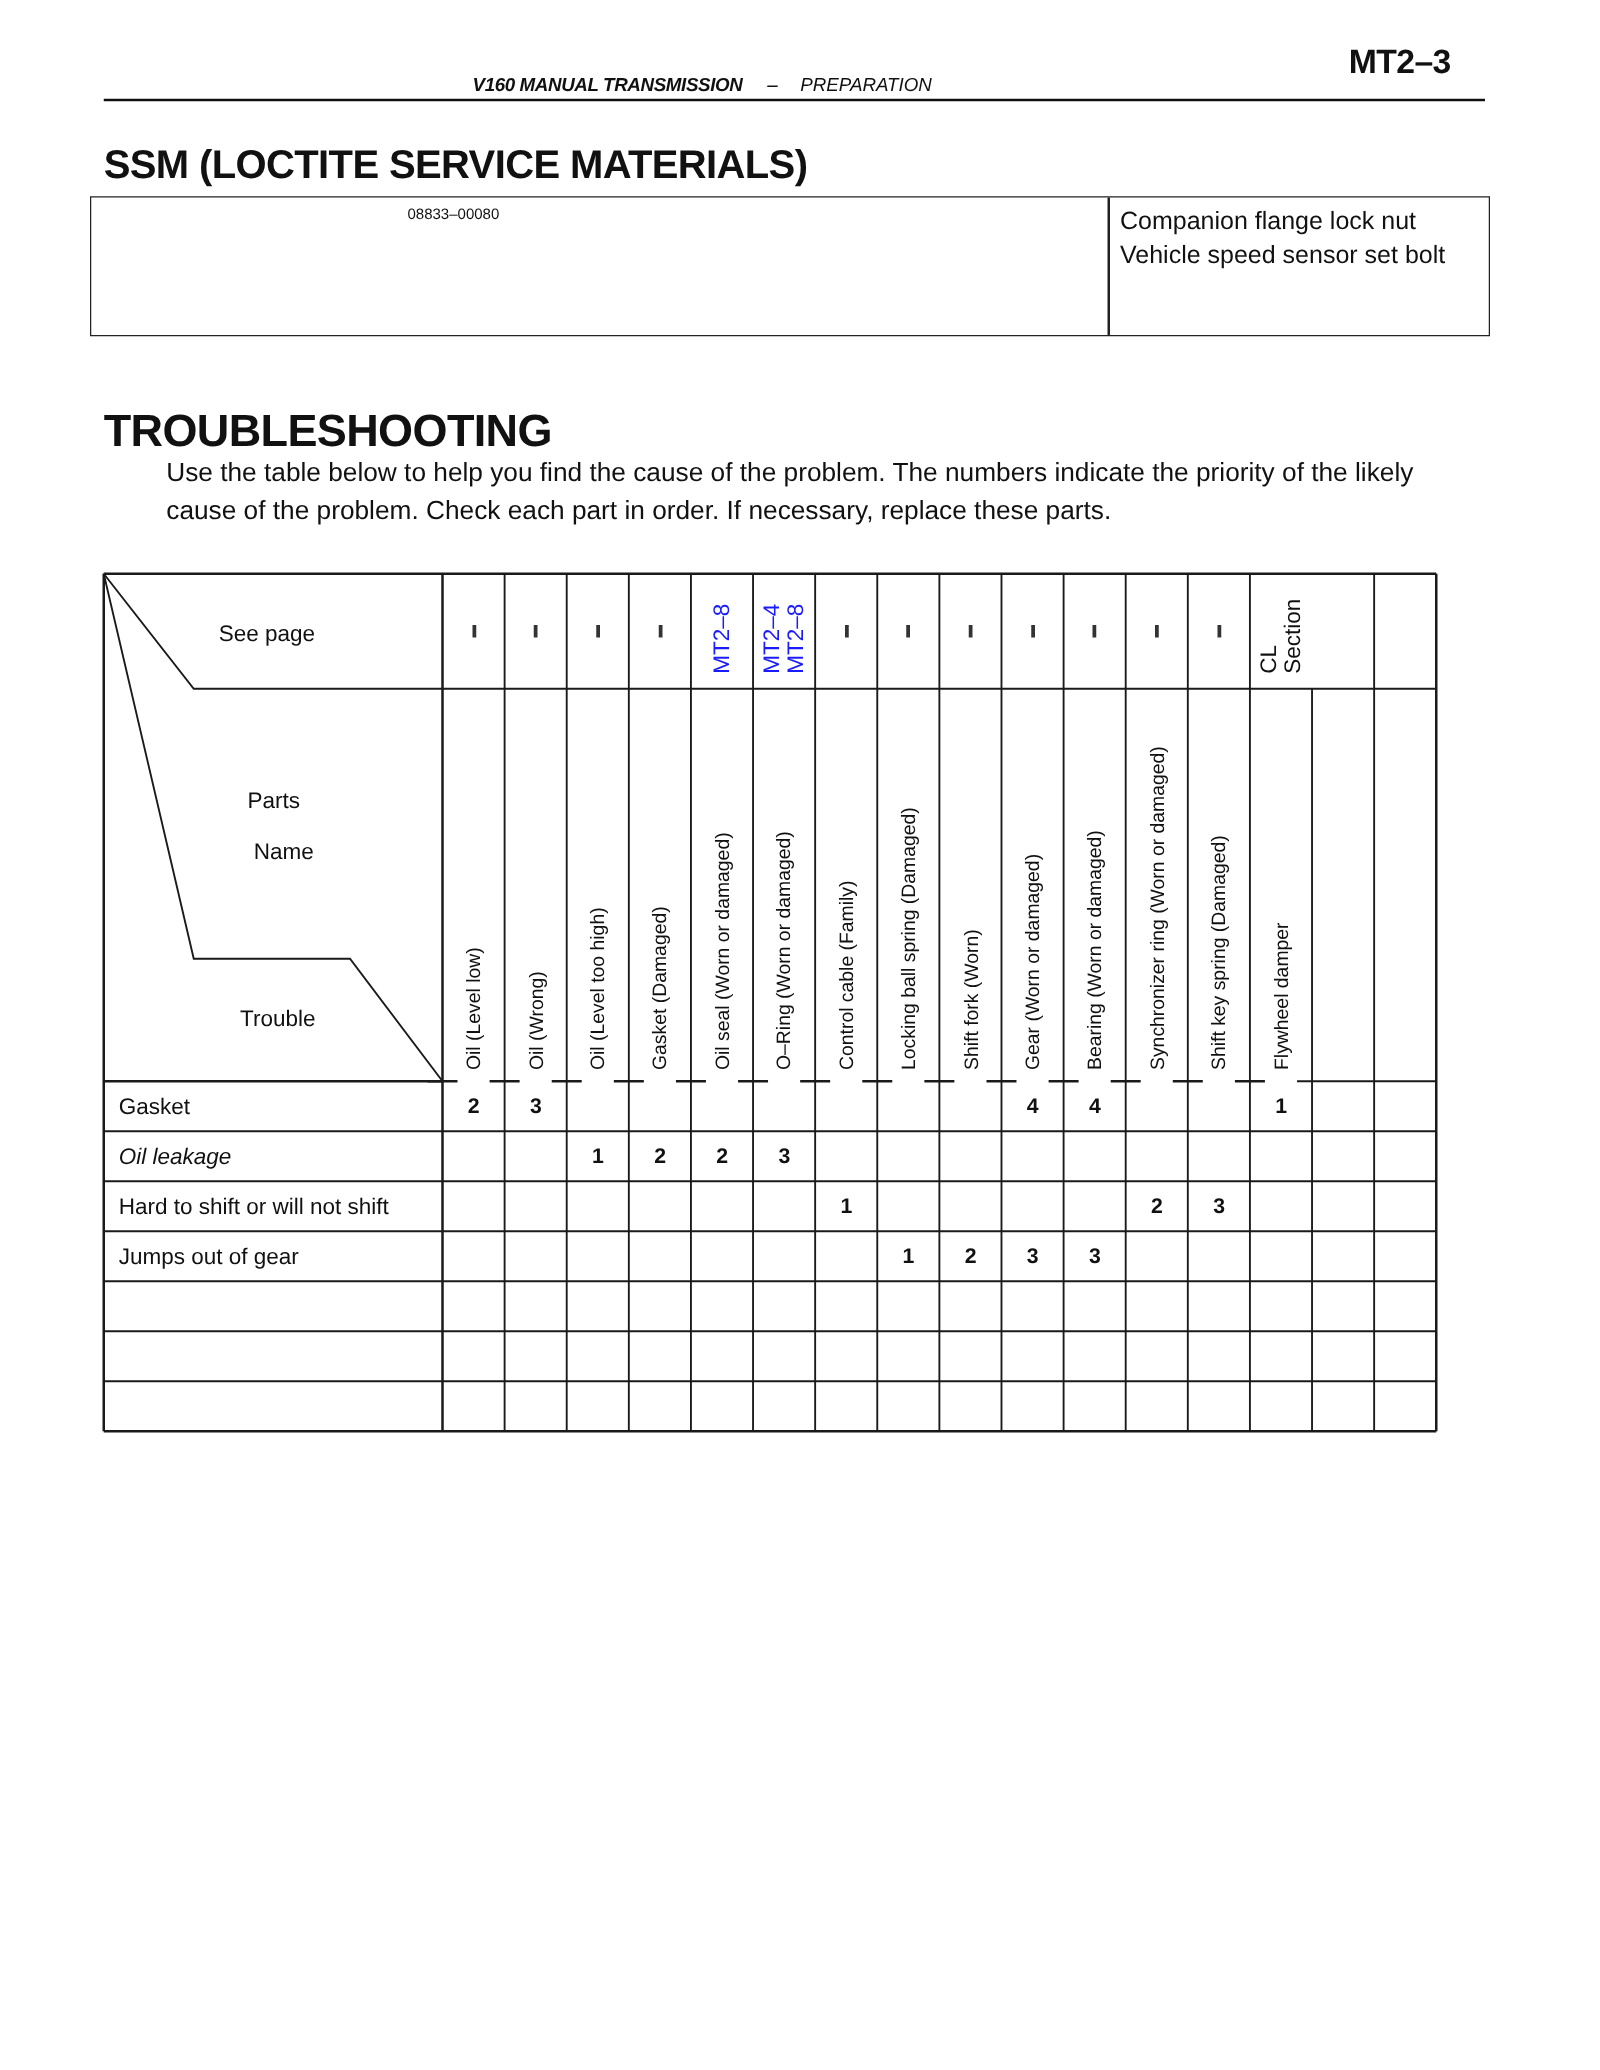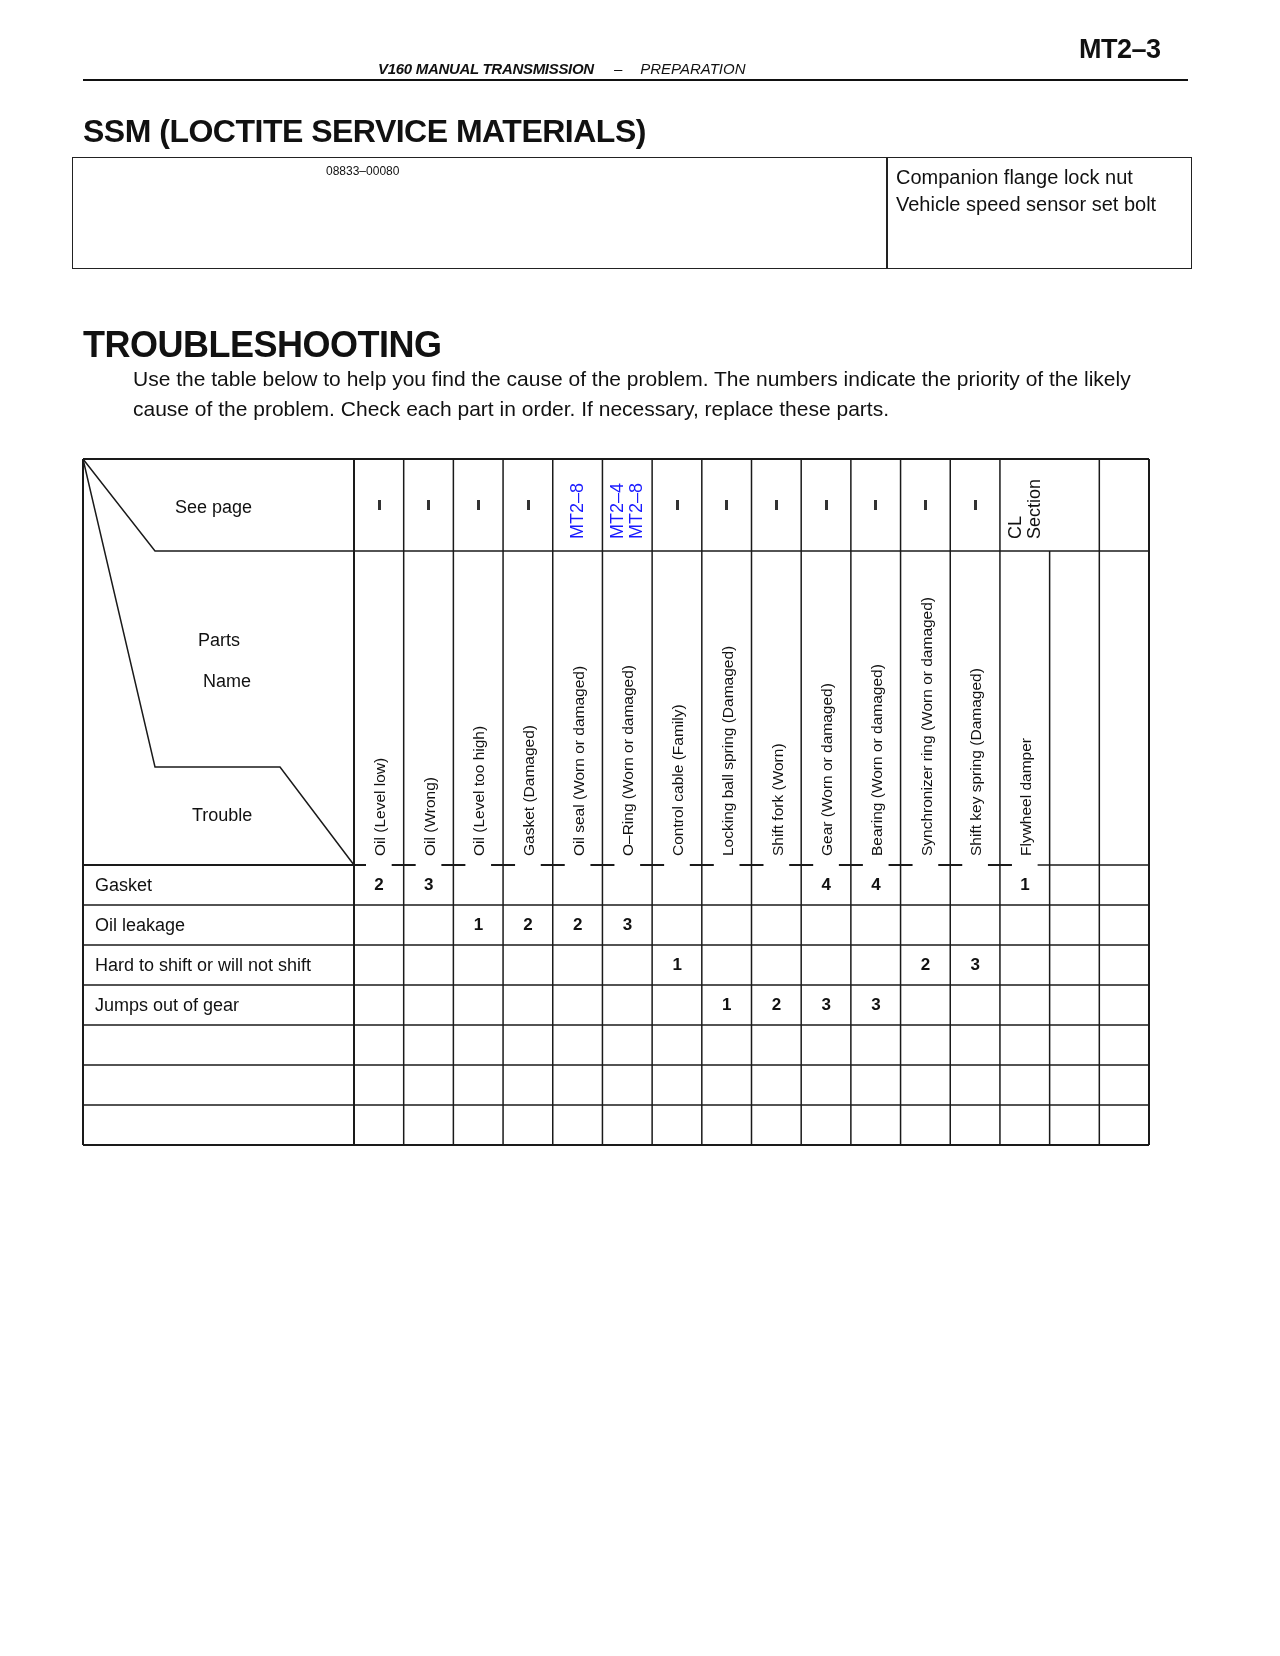--- a/index.html
+++ b/index.html
@@ -168,21 +168,21 @@
         <div>CL</div>
         <div>Section</div>
       </div>
       <div class="part-rot" style="left: 1016.94px; top: 856px;">Flywheel damper</div>
       <div class="trouble-label" style="top: 875px;">Gasket</div>
       <div class="cell-val" style="left: 354px; top: 865px;">2</div>
       <div class="cell-val" style="left: 403.688px; top: 865px;">3</div>
       <div class="cell-val" style="left: 801.188px; top: 865px;">4</div>
       <div class="cell-val" style="left: 850.875px; top: 865px;">4</div>
       <div class="cell-val" style="left: 999.938px; top: 865px;">1</div>
-      <div class="trouble-label" style="top: 915px;">Oil  leakage</div>
+      <div class="trouble-label" style="top: 915px; font-style: italic;">Oil  leakage</div>
       <div class="cell-val" style="left: 453.375px; top: 905px;">1</div>
       <div class="cell-val" style="left: 503.062px; top: 905px;">2</div>
       <div class="cell-val" style="left: 552.75px; top: 905px;">2</div>
       <div class="cell-val" style="left: 602.438px; top: 905px;">3</div>
       <div class="trouble-label" style="top: 955px;">Hard to shift or will not shift</div>
       <div class="cell-val" style="left: 652.125px; top: 945px;">1</div>
       <div class="cell-val" style="left: 900.562px; top: 945px;">2</div>
       <div class="cell-val" style="left: 950.25px; top: 945px;">3</div>
       <div class="trouble-label" style="top: 995px;">Jumps out of gear</div>
       <div class="cell-val" style="left: 701.812px; top: 985px;">1</div>

